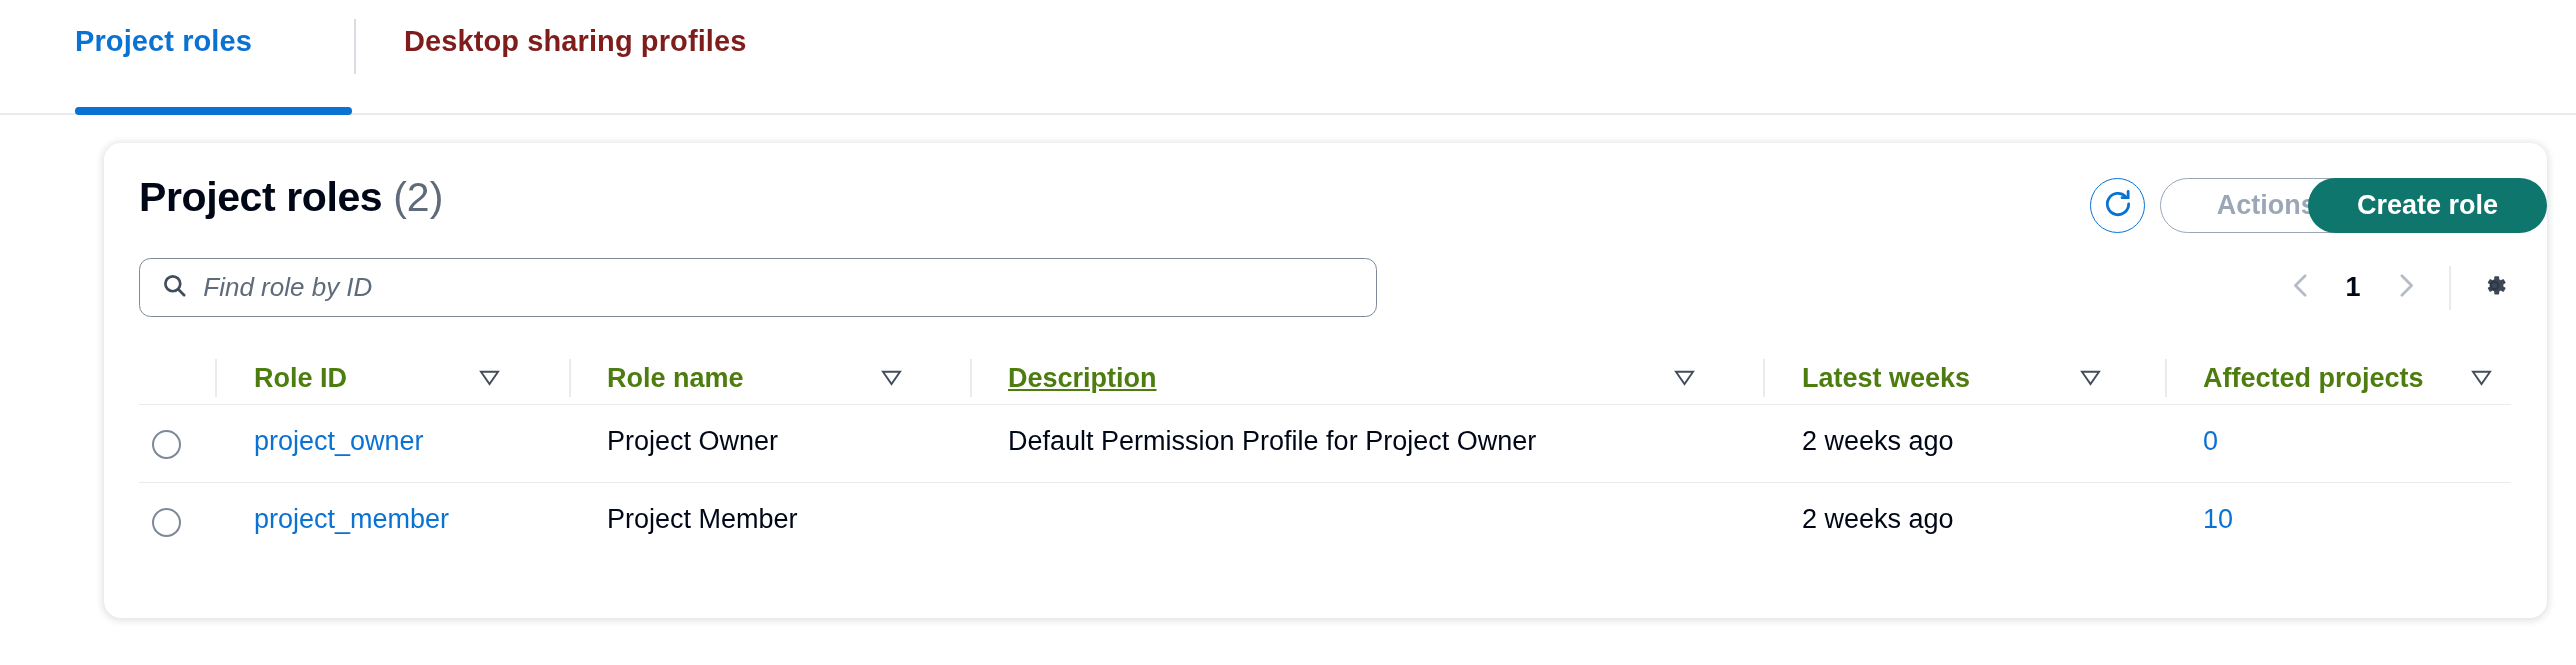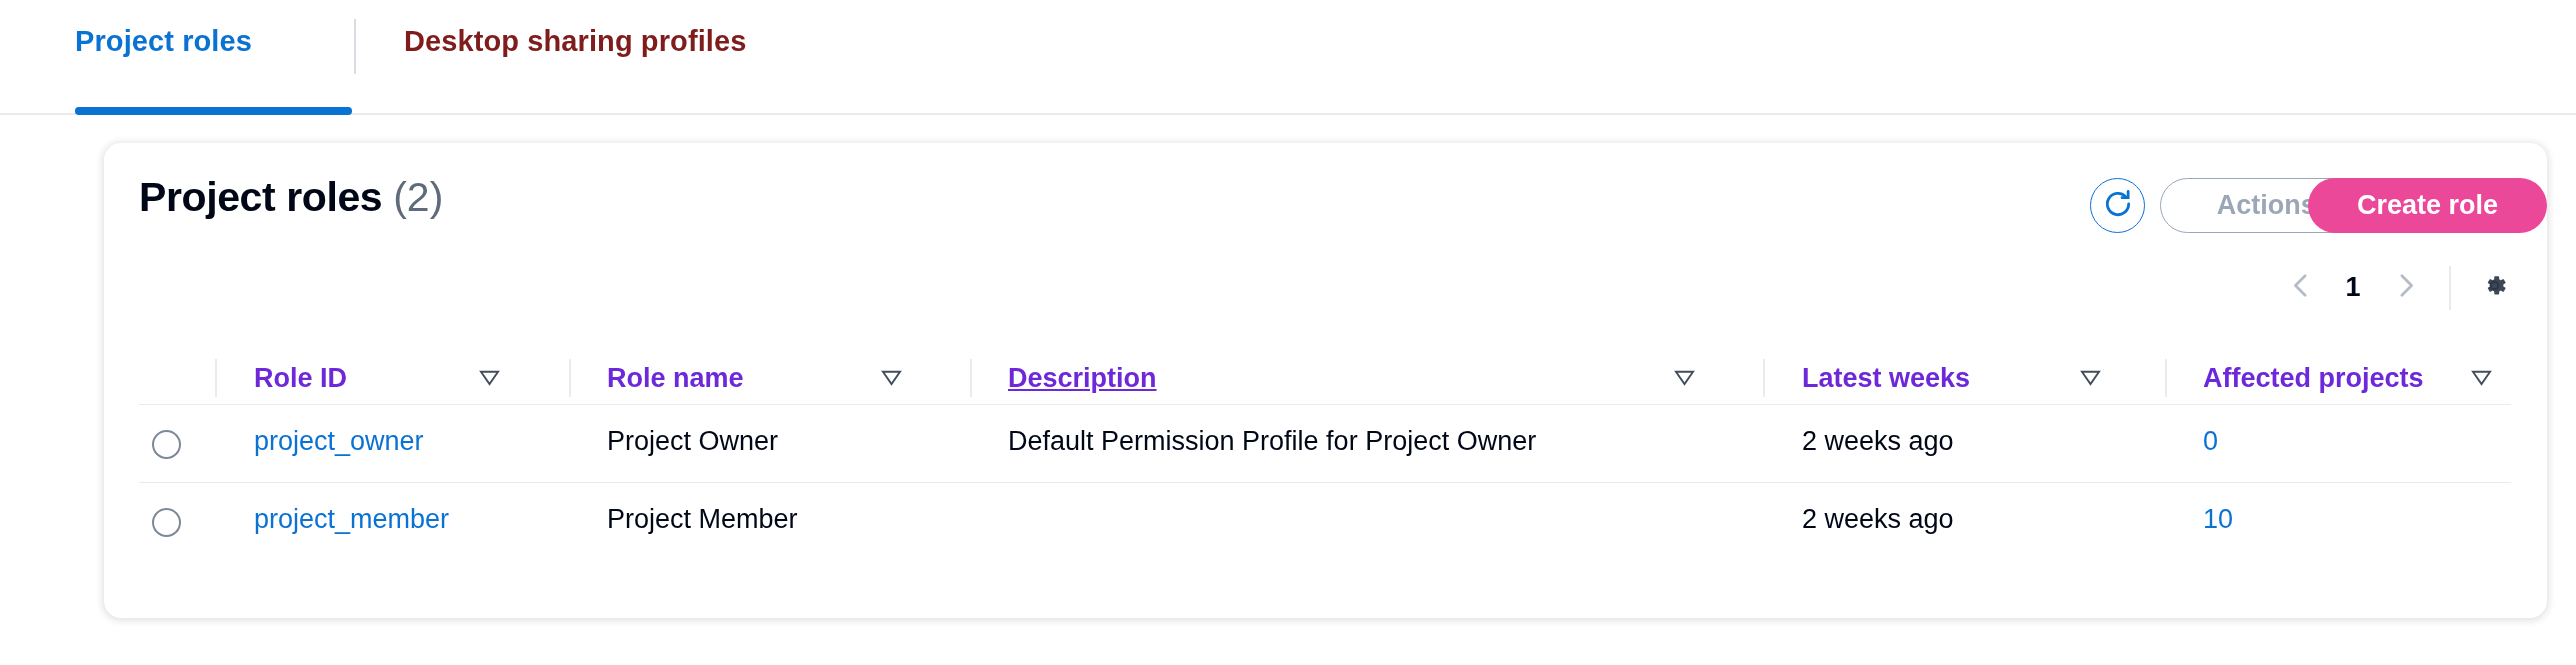--- a/index.html
+++ b/index.html
@@ -108,21 +108,21 @@
     border-right: 10.5px solid transparent;
     border-top: 13.4px solid #9ba7b6;
   }
 
   .create-btn {
     position: absolute;
     right: 0px; top: 35px;
     width: 239px; height: 55px;
     border: none;
     border-radius: 28px;
-    background: #ec4899;
+    background: #0f766e;
     color: #ffffff;
     font-family: "Liberation Sans", sans-serif;
     font-size: 27px;
     font-weight: bold;
     display: flex; align-items: center; justify-content: center;
     cursor: pointer;
     white-space: nowrap;
   }
 
   
@@ -189,21 +189,21 @@
   .thead {
     position: relative;
     height: 54px;
     border-bottom: 1.9px solid #e9ebed;
   }
   .th {
     position: absolute;
     top: 11.5px;
     font-size: 27px;
     font-weight: bold;
-    color: #6d28d9;
+    color: #4d7c0f;
     white-space: nowrap;
   }
   .sort-icon {
     position: absolute;
     top: 17px;
   }
   .col-divider {
     position: absolute;
     top: 7.6px;
     width: 1.9px; height: 38px;
@@ -266,20 +266,29 @@
     </span>
   </div>
 
   <div class="actions-btn">
     <span>Actions</span>
     <span class="caret-down"></span>
   </div>
 
   <div class="create-btn">Create role</div>
 
+  <div class="search-box">
+    <span>
+      <svg width="27" height="27" viewBox="0 0 24 24" fill="none" stroke="#414d5c" stroke-width="2.4" stroke-linecap="round">
+        <circle cx="10.5" cy="10.5" r="6.6"></circle>
+        <line x1="15.6" y1="15.6" x2="20.6" y2="20.6"></line>
+      </svg>
+    </span>
+    <input class="search-input" type="text" placeholder="Find role by ID" style="">
+  </div>
 
   <div class="pagination">
     <div class="page-arrow">
       <span>
         <svg width="29" height="29" viewBox="0 0 24 24" fill="none" stroke="#b4bcc6" stroke-width="2.3" stroke-linecap="round" stroke-linejoin="round">
           <polyline points="15,4 7,12 15,20"></polyline>
         </svg>
       </span>
     </div>
     <div class="page-num">1</div>

